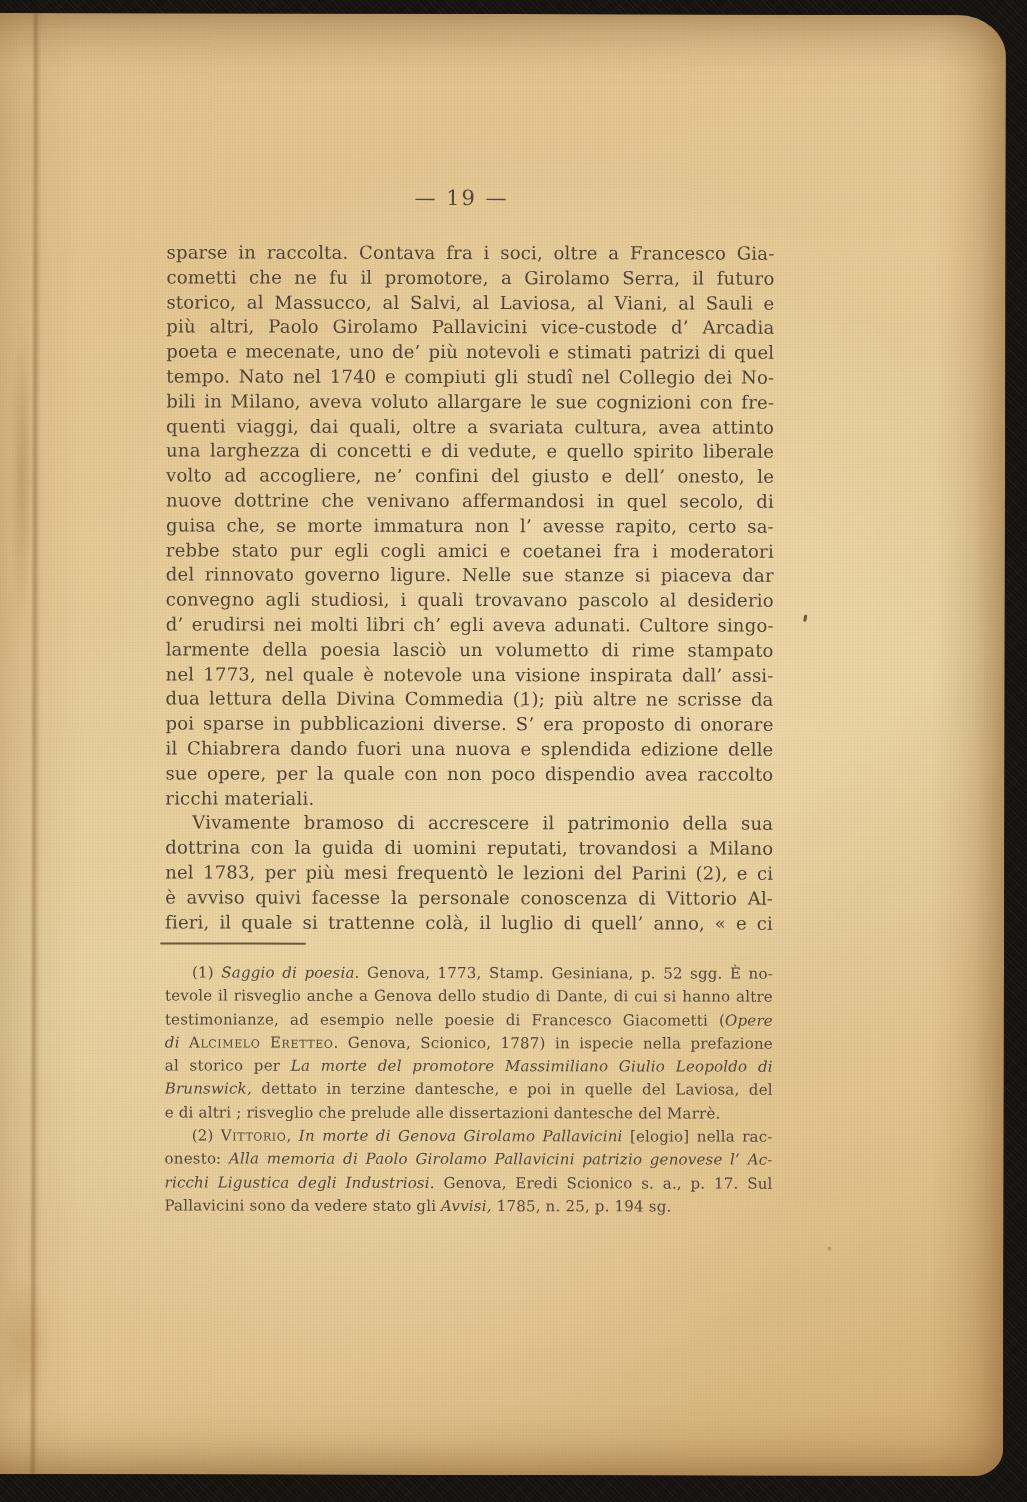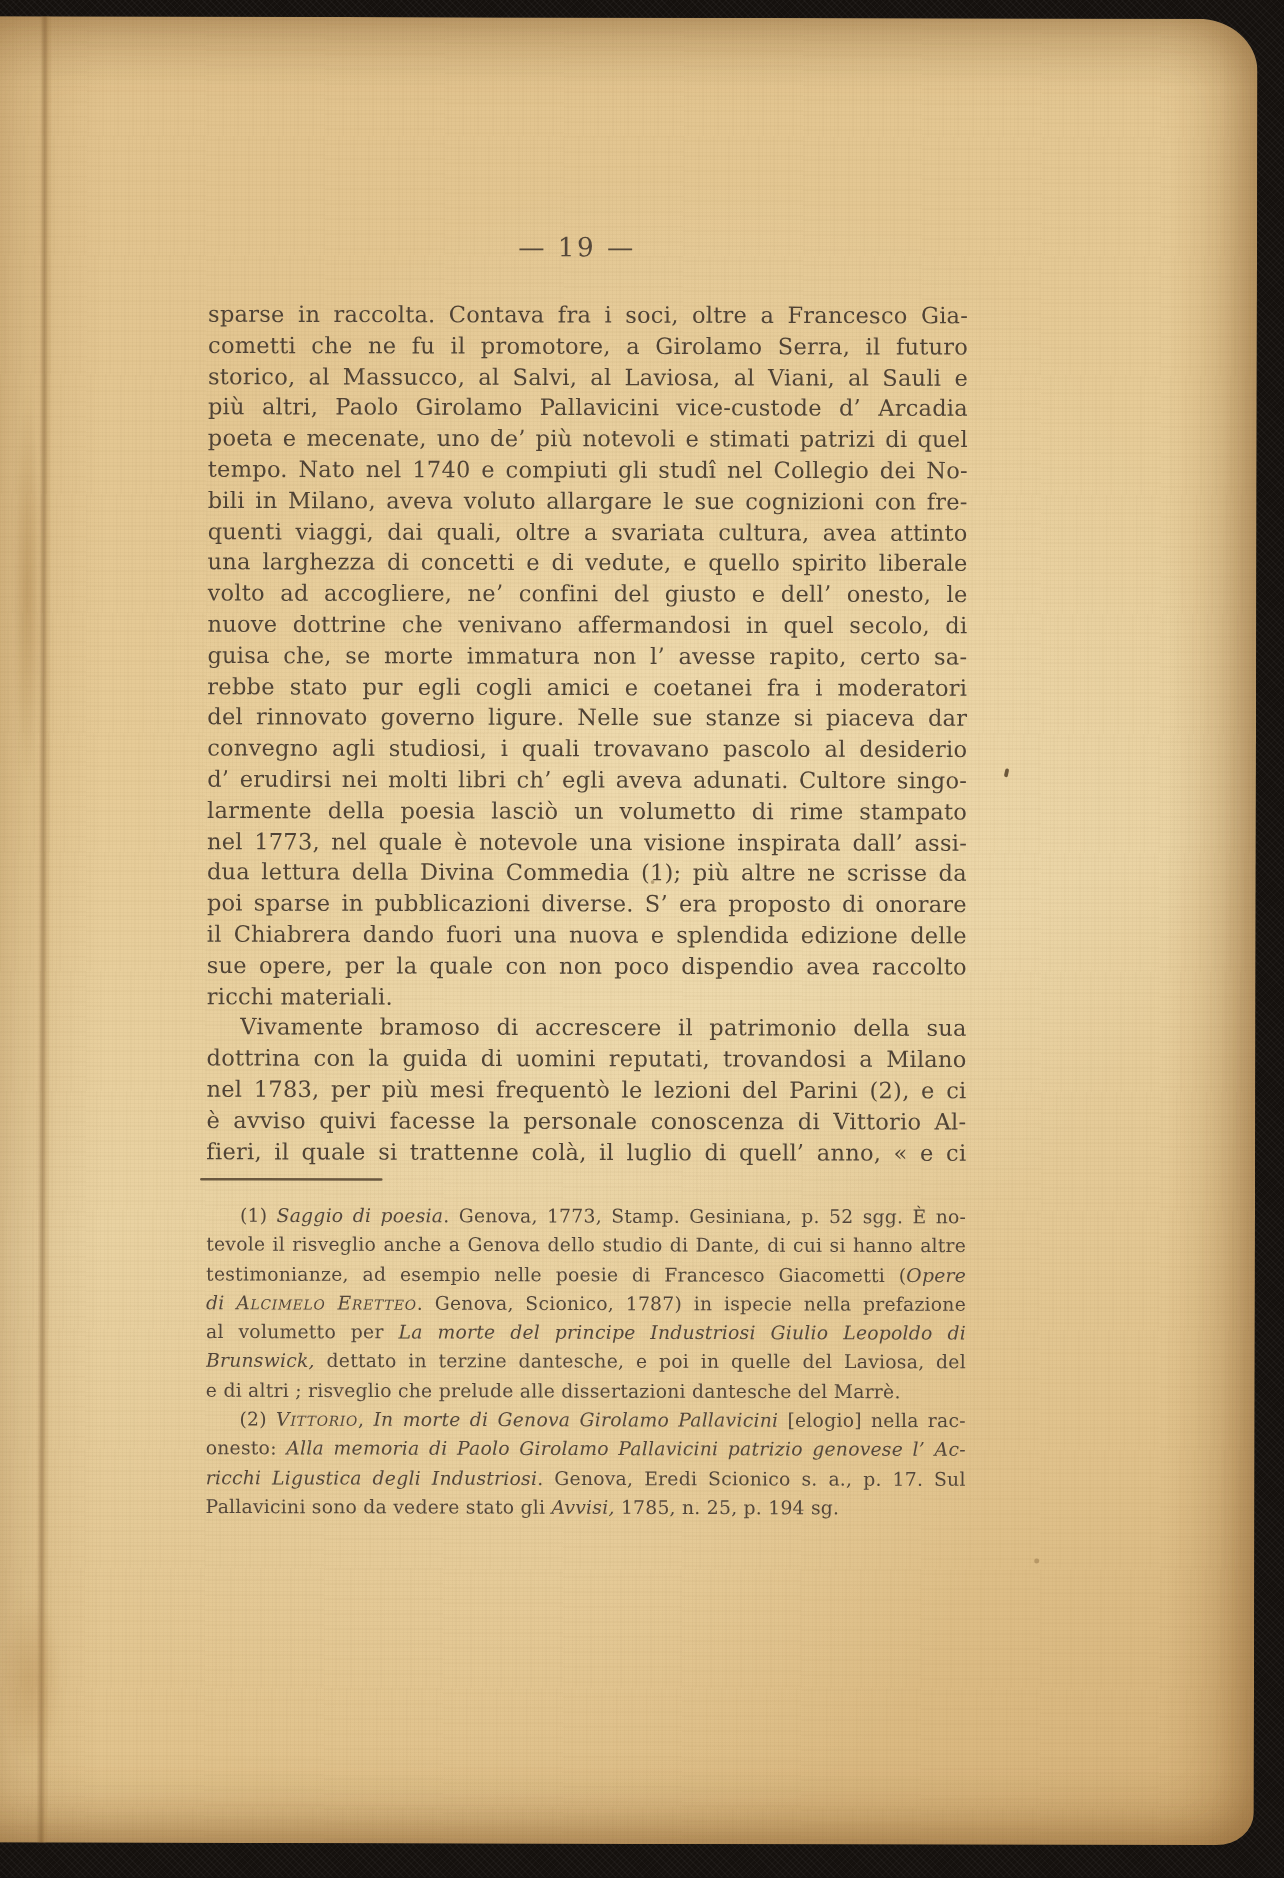--- a/index.html
+++ b/index.html
@@ -83,21 +83,21 @@
   .footnotes .tline { height: 23.3px; line-height: 23.3px; }
 
   .tline {
     text-align: justify; text-align-last: justify;
     white-space: normal; overflow: hidden;
     letter-spacing: 0.2px;
   }
   .tline.end { text-align-last: left; }
   .tline.ind { text-indent: 27px; }
   .it { font-style: italic; }
-  .sc { font-variant: small-caps; letter-spacing: 0.6px; font-style: italic; }
+  .sc { font-variant: small-caps; letter-spacing: 0.6px; }
 
   .fnrule {
     position: absolute; left: 188px; top: 929px;
     width: 146px; height: 2px;
     background: rgba(82,66,46,0.85); border-radius: 1px;
   }
 </style>
 </head>
 <body>
 
@@ -144,21 +144,21 @@
       <div class="tline"><span>fieri, il quale si trattenne colà, il luglio di quell’ anno, « e ci</span></div>
     </div>
 
   <div class="fnrule"></div>
 
   <div class="print footnotes">
       <div class="tline ind"><span>(1) </span><span class="it">Saggio di poesia</span><span>. Genova, 1773, Stamp. Gesiniana, p. 52 sgg. È no-</span></div>
       <div class="tline"><span>tevole il risveglio anche a Genova dello studio di Dante, di cui si hanno altre</span></div>
       <div class="tline"><span>testimonianze, ad esempio nelle poesie di Francesco Giacometti (</span><span class="it">Opere diverse</span></div>
       <div class="tline"><span class="it">di</span><span> </span><span class="sc">Alcimelo Eretteo</span><span>. Genova, Scionico, 1787) in ispecie nella prefazione</span></div>
-      <div class="tline"><span>al volumetto per </span><span class="it">La morte del principe Industriosi Giulio Leopoldo di</span></div>
+      <div class="tline"><span>al storico per </span><span class="it">La morte del promotore Massimiliano Giulio Leopoldo di</span></div>
       <div class="tline"><span class="it">Brunswick,</span><span> dettato in terzine dantesche, e poi in quelle del Laviosa, del Viale,</span></div>
       <div class="tline end"><span>e di altri ; risveglio che prelude alle dissertazioni dantesche del Marrè.</span></div>
       <div class="tline ind"><span>(2) </span><span class="sc">Vittorio</span><span>, </span><span class="it">In morte di Genova Girolamo Pallavicini</span><span> [elogio] nella rac-</span></div>
       <div class="tline"><span>onesto: </span><span class="it">Alla memoria di Paolo Girolamo Pallavicini patrizio genovese l’ Ac-</span></div>
       <div class="tline"><span class="it">ricchi Ligustica degli Industriosi</span><span>. Genova, Eredi Scionico s. a., p. 17. Sul</span></div>
       <div class="tline end"><span>Pallavicini sono da vedere stato gli </span><span class="it">Avvisi,</span><span> 1785, n. 25, p. 194 sg.</span></div>
     </div>
 </div>
 
 </body></html>

